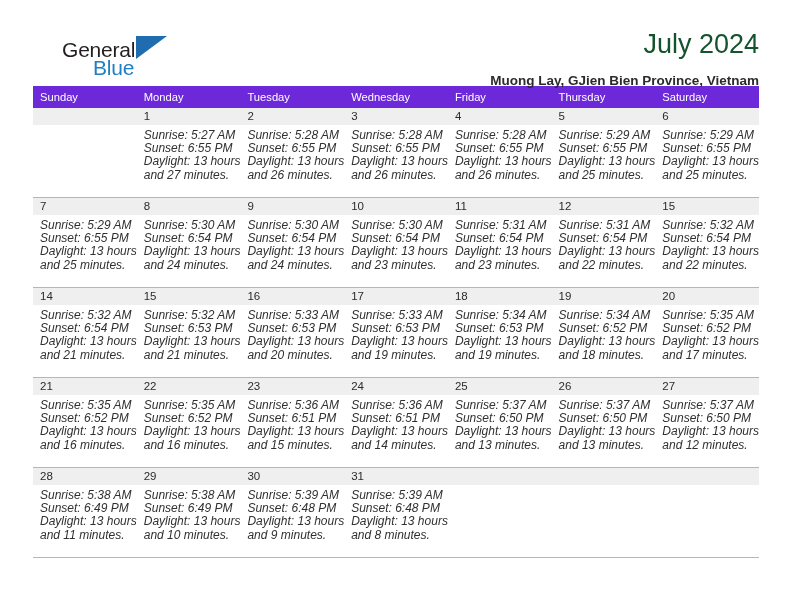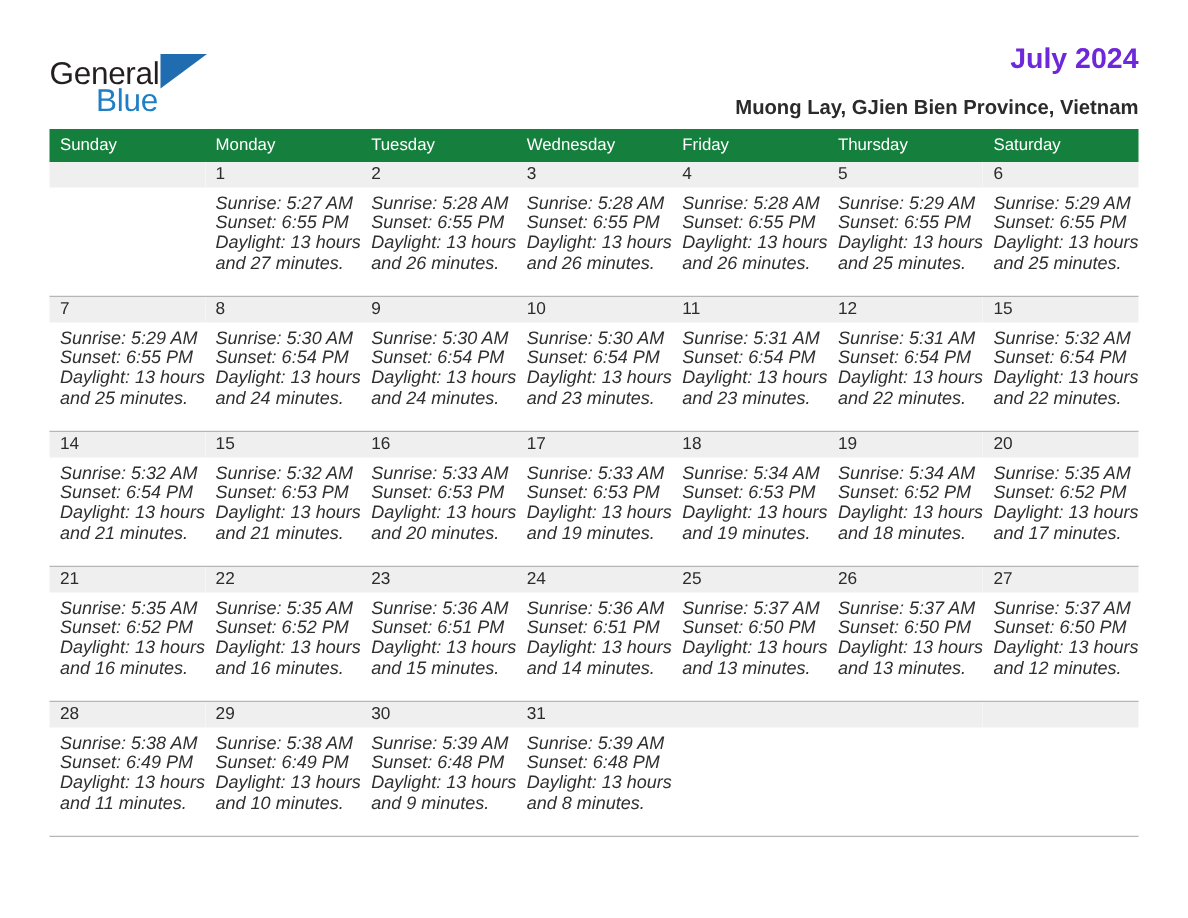--- a/index.html
+++ b/index.html
@@ -18,20 +18,21 @@
     padding: 0 33px;
   }
 
   
   .header {
     display: flex;
     align-items: flex-start;
     justify-content: space-between;
     padding-top: 28px;
     height: 76px;
+    margin-left: 29px;
   }
   .brand {
     display: block;
     position: relative;
     width: 120px;
     line-height: 1;
     padding-top: 8px;
   }
   .brand-row1 {
     display: flex;
@@ -55,40 +56,40 @@
     letter-spacing: -0.2px;
     margin-left: 31px;
     margin-top: -3px;
     display: block;
   }
   .titles {
     text-align: right;
     padding-top: 2px;
   }
   .cal-title {
-    font-size: 19px;
-    font-weight: bold;
-    color: #6d28d9;
+    font-size: 27px;
+    font-weight: normal;
+    color: #14532d;
     line-height: 1.1;
   }
   .cal-subtitle {
     font-size: 13.5px;
     color: #2b2b2b;
     margin-top: 13px;
     font-weight: bold;
   }
 
   
   .calendar {
     width: 726px;
     margin-top: 10px;
   }
   .weekday-row {
     display: flex;
-    background: #15803d;
+    background: #6d28d9;
   }
   .weekday {
     flex: 1 1 0;
     color: #ffffff;
     font-size: 11.2px;
     padding: 6px 0 6px 7px;
     height: 22px;
     line-height: 10px;
   }
   .week {

